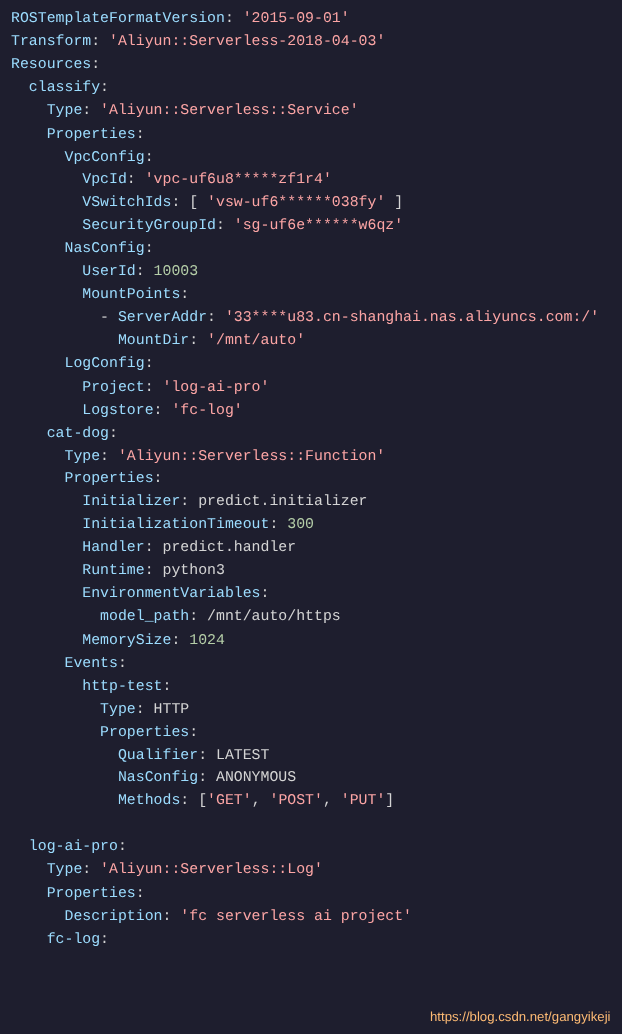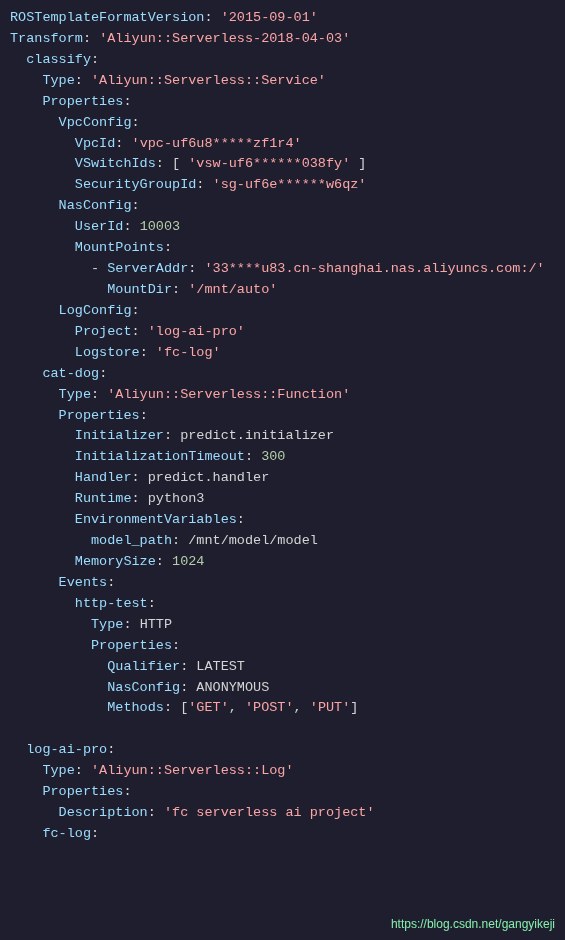--- a/index.html
+++ b/index.html
@@ -18,31 +18,32 @@
     .line { white-space: pre; }
     .key { color: #9cdcfe; }
     .strq { color: #fca5a5; }
     .num { color: #b5cea8; }
     .plain { color: #d4d4d4; }
     .punct { color: #d4d4d4; }
     .watermark {
       position: absolute;
       bottom: 6px;
       right: 10px;
-      color: #86efac;
+      color: #fdba74;
       font-size: 12px;
       font-family: Arial, sans-serif;
     }
   </style>
 </head>
 <body>
 
 <div>
 <div class="line"><span class="key">ROSTemplateFormatVersion</span><span class="punct">: </span><span class="strq">'2015-09-01'</span></div>
 <div class="line"><span class="key">Transform</span><span class="punct">: </span><span class="strq">'Aliyun::Serverless-2018-04-03'</span></div>
+<div class="line"><span class="key">Resources</span><span class="punct">:</span></div>
 <div class="line">  <span class="key">classify</span><span class="punct">:</span></div>
 <div class="line">    <span class="key">Type</span><span class="punct">: </span><span class="strq">'Aliyun::Serverless::Service'</span></div>
 <div class="line">    <span class="key">Properties</span><span class="punct">:</span></div>
 <div class="line">      <span class="key">VpcConfig</span><span class="punct">:</span></div>
 <div class="line">        <span class="key">VpcId</span><span class="punct">: </span><span class="strq">'vpc-uf6u8*****zf1r4'</span></div>
 <div class="line">        <span class="key">VSwitchIds</span><span class="punct">: [ </span><span class="strq">'vsw-uf6******038fy'</span><span class="punct"> ]</span></div>
 <div class="line">        <span class="key">SecurityGroupId</span><span class="punct">: </span><span class="strq">'sg-uf6e******w6qz'</span></div>
 <div class="line">      <span class="key">NasConfig</span><span class="punct">:</span></div>
 <div class="line">        <span class="key">UserId</span><span class="punct">: </span><span class="num">10003</span></div>
 <div class="line">        <span class="key">MountPoints</span><span class="punct">:</span></div>
@@ -52,21 +53,21 @@
 <div class="line">        <span class="key">Project</span><span class="punct">: </span><span class="strq">'log-ai-pro'</span></div>
 <div class="line">        <span class="key">Logstore</span><span class="punct">: </span><span class="strq">'fc-log'</span></div>
 <div class="line">    <span class="key">cat-dog</span><span class="punct">:</span></div>
 <div class="line">      <span class="key">Type</span><span class="punct">: </span><span class="strq">'Aliyun::Serverless::Function'</span></div>
 <div class="line">      <span class="key">Properties</span><span class="punct">:</span></div>
 <div class="line">        <span class="key">Initializer</span><span class="punct">: </span><span class="plain">predict.initializer</span></div>
 <div class="line">        <span class="key">InitializationTimeout</span><span class="punct">: </span><span class="num">300</span></div>
 <div class="line">        <span class="key">Handler</span><span class="punct">: </span><span class="plain">predict.handler</span></div>
 <div class="line">        <span class="key">Runtime</span><span class="punct">: </span><span class="plain">python3</span></div>
 <div class="line">        <span class="key">EnvironmentVariables</span><span class="punct">:</span></div>
-<div class="line">          <span class="key">model_path</span><span class="punct">: </span><span class="plain">/mnt/model/model</span></div>
+<div class="line">          <span class="key">model_path</span><span class="punct">: </span><span class="plain">/mnt/auto/https</span></div>
 <div class="line">        <span class="key">MemorySize</span><span class="punct">: </span><span class="num">1024</span></div>
 <div class="line">      <span class="key">Events</span><span class="punct">:</span></div>
 <div class="line">        <span class="key">http-test</span><span class="punct">:</span></div>
 <div class="line">          <span class="key">Type</span><span class="punct">: </span><span class="plain">HTTP</span></div>
 <div class="line">          <span class="key">Properties</span><span class="punct">:</span></div>
 <div class="line">            <span class="key">Qualifier</span><span class="punct">: </span><span class="plain">LATEST</span></div>
 <div class="line">            <span class="key">NasConfig</span><span class="punct">: </span><span class="plain">ANONYMOUS</span></div>
 <div class="line">            <span class="key">Methods</span><span class="punct">: [</span><span class="strq">'GET'</span><span class="punct">, </span><span class="strq">'POST'</span><span class="punct">, </span><span class="strq">'PUT'</span><span class="punct">]</span></div>
 <div class="line"> </div>
 <div class="line">  <span class="key">log-ai-pro</span><span class="punct">:</span></div>

